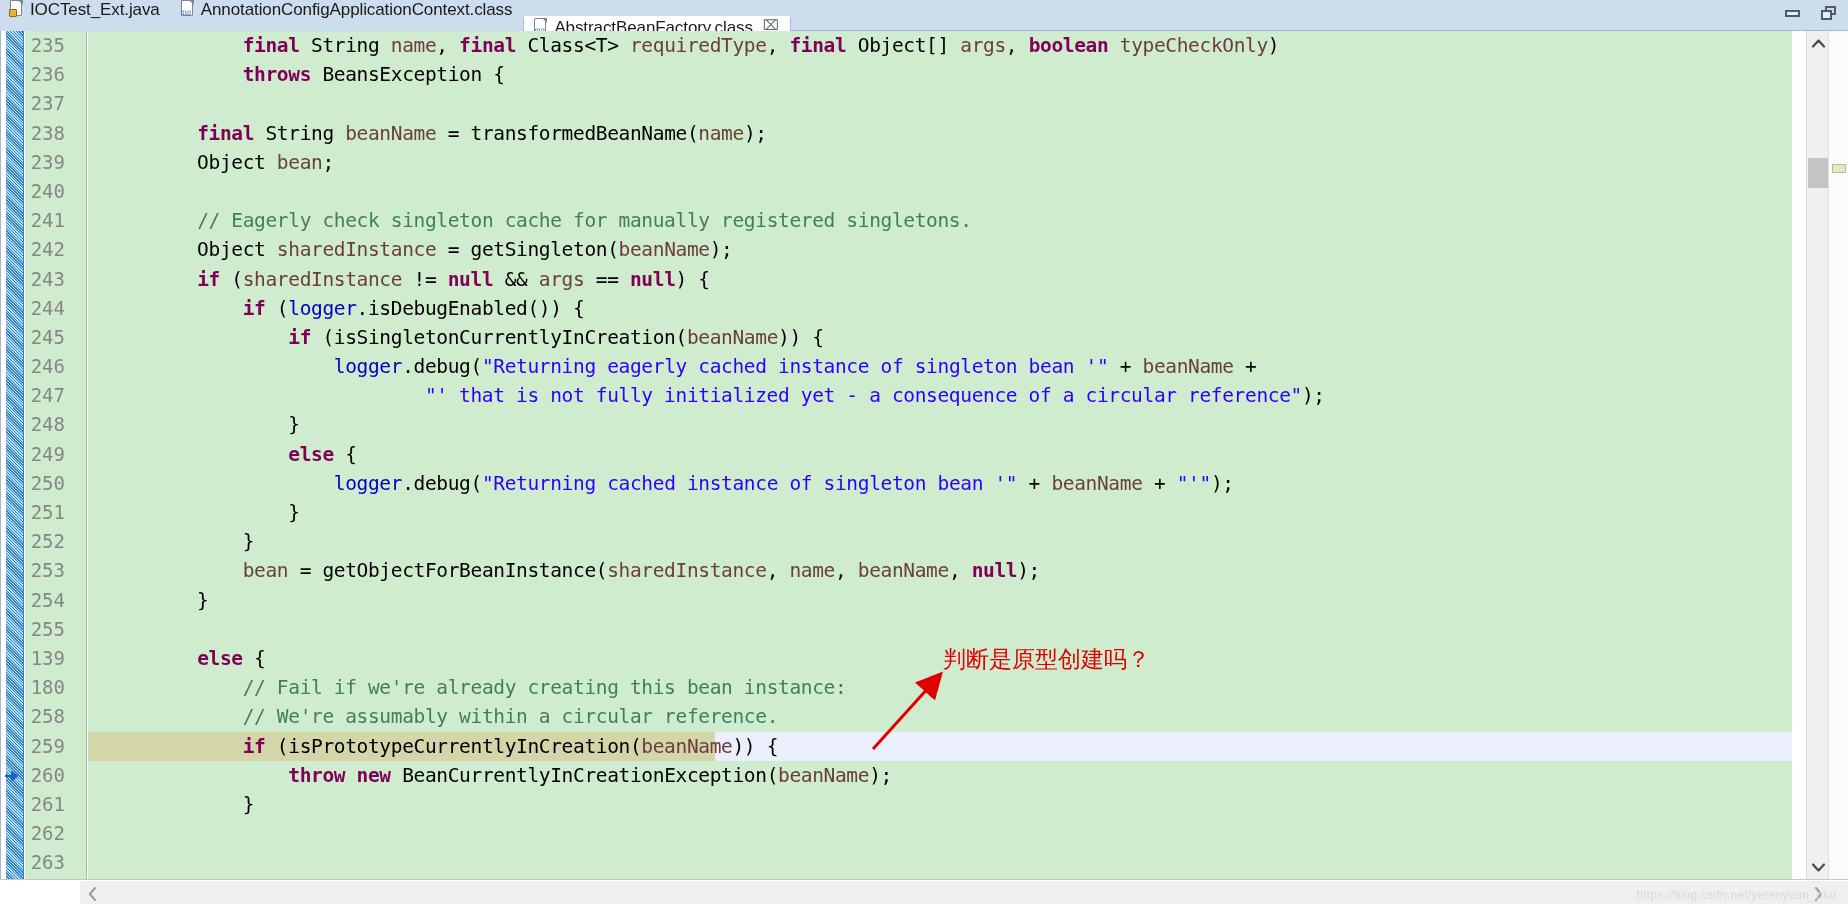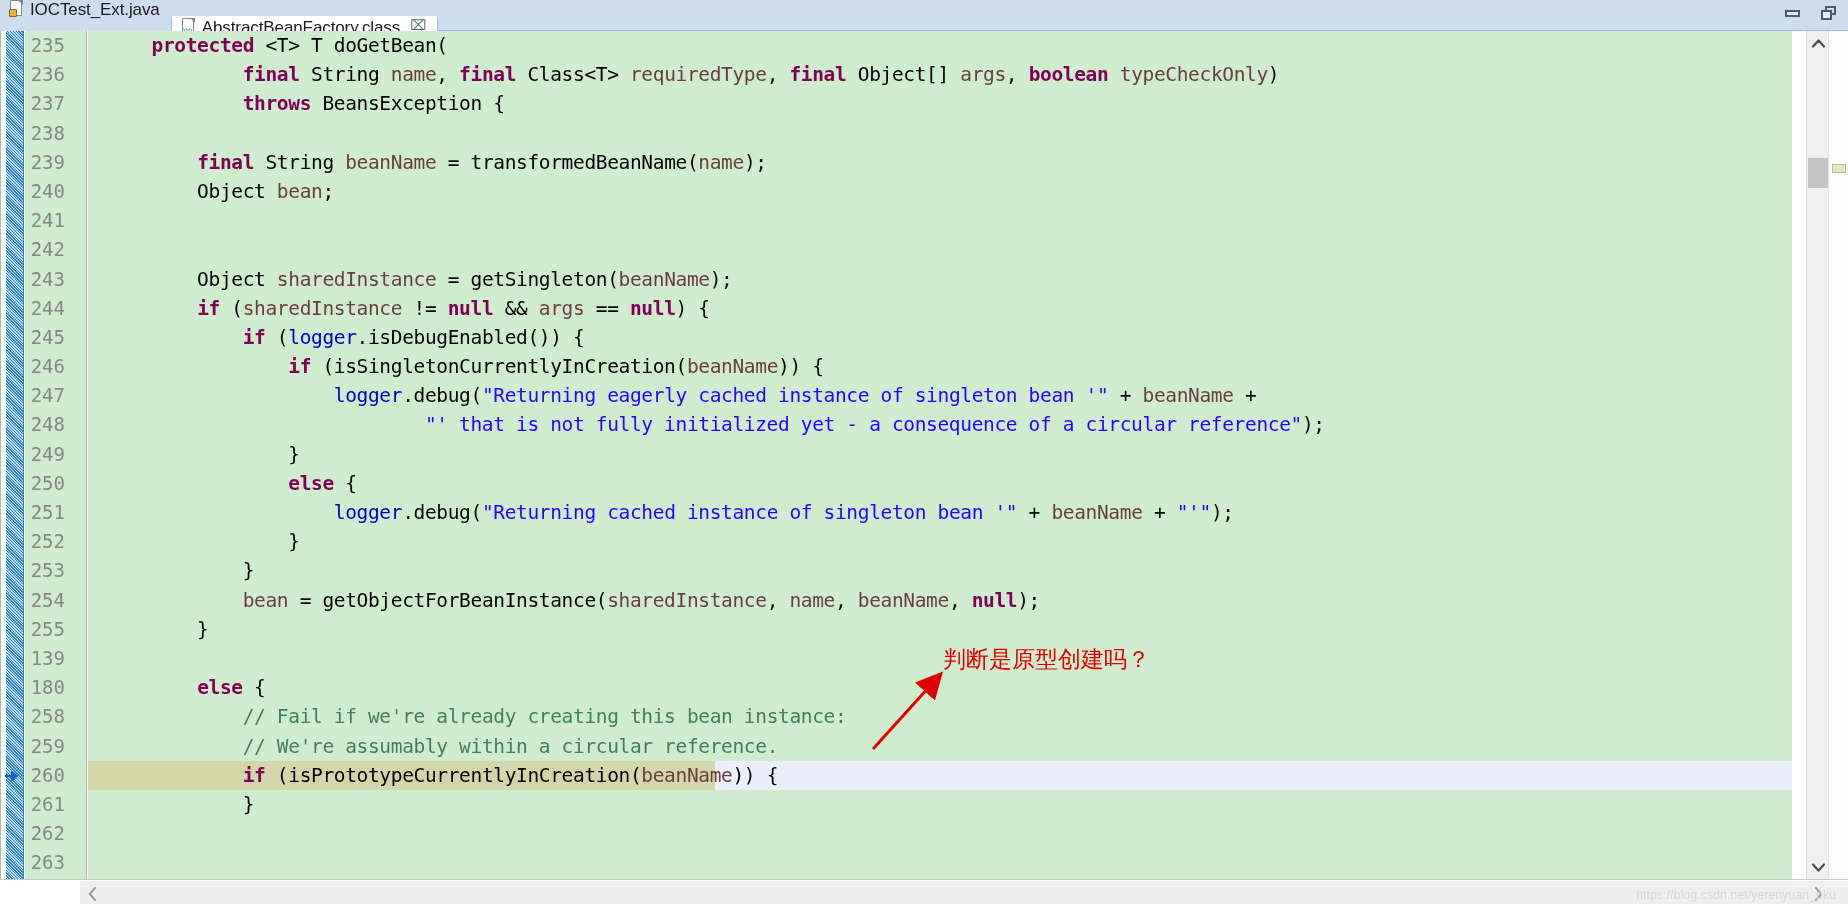--- a/index.html
+++ b/index.html
@@ -333,20 +333,28 @@
 
       <div class="tab inactive">
         <span class="ficon java">
           <span class="page"></span>
             <span class="fold"></span>
             <span class="badge"></span>
         </span>
         <span class="tablabel">IOCTest_Ext.java</span>
       </div>
 
+      <div class="tab inactive">
+        <span class="ficon clazz">
+          <span class="page"></span>
+            <span class="fold"></span>
+            <span class="badge">010</span>
+        </span>
+        <span class="tablabel">AnnotationConfigApplicationContext.class</span>
+      </div>
 
       <div class="tab active">
         <span class="ficon clazz">
           <span class="page"></span>
             <span class="fold"></span>
             <span class="badge">010</span>
         </span>
         <span class="tablabel">AbstractBeanFactory.class</span>
         <span class="tab-close">⌧</span>
       </div>
@@ -400,46 +408,46 @@
         <div class="ln">258</div>
         <div class="ln">259</div>
         <div class="ln">260</div>
         <div class="ln">261</div>
         <div class="ln">262</div>
         <div class="ln">263</div>
         <div class="ln">264</div>
       </div>
 
     <div class="codepane" id="codepane">
-        <div class="codeline"><span class="pln">    </span><span class="kw">protected</span><span class="pln"> &lt;T&gt; T doGetBean(</span></div>
         <div class="codeline"><span class="pln">            </span><span class="kw">final</span><span class="pln"> String </span><span class="prm">name</span><span class="pln">, </span><span class="kw">final</span><span class="pln"> Class&lt;T&gt; </span><span class="prm">requiredType</span><span class="pln">, </span><span class="kw">final</span><span class="pln"> Object[] </span><span class="prm">args</span><span class="pln">, </span><span class="kw">boolean</span><span class="pln"> </span><span class="prm">typeCheckOnly</span><span class="pln">)</span></div>
         <div class="codeline"><span class="pln">            </span><span class="kw">throws</span><span class="pln"> BeansException {</span></div>
         <div class="codeline"><span class="pln"></span></div>
         <div class="codeline"><span class="pln">        </span><span class="kw">final</span><span class="pln"> String </span><span class="prm">beanName</span><span class="pln"> = transformedBeanName(</span><span class="prm">name</span><span class="pln">);</span></div>
         <div class="codeline"><span class="pln">        Object </span><span class="prm">bean</span><span class="pln">;</span></div>
         <div class="codeline"><span class="pln"></span></div>
-        <div class="codeline"><span class="pln">        </span></div>
+        <div class="codeline"><span class="pln">        </span><span class="cmt">// Eagerly check singleton cache for manually registered singletons.</span></div>
         <div class="codeline"><span class="pln">        Object </span><span class="prm">sharedInstance</span><span class="pln"> = getSingleton(</span><span class="prm">beanName</span><span class="pln">);</span></div>
         <div class="codeline"><span class="pln">        </span><span class="kw">if</span><span class="pln"> (</span><span class="prm">sharedInstance</span><span class="pln"> != </span><span class="kw">null</span><span class="pln"> &amp;&amp; </span><span class="prm">args</span><span class="pln"> == </span><span class="kw">null</span><span class="pln">) {</span></div>
         <div class="codeline"><span class="pln">            </span><span class="kw">if</span><span class="pln"> (</span><span class="fld">logger</span><span class="pln">.isDebugEnabled()) {</span></div>
         <div class="codeline"><span class="pln">                </span><span class="kw">if</span><span class="pln"> (isSingletonCurrentlyInCreation(</span><span class="prm">beanName</span><span class="pln">)) {</span></div>
         <div class="codeline"><span class="pln">                    </span><span class="fld">logger</span><span class="pln">.debug(</span><span class="str">"Returning eagerly cached instance of singleton bean '"</span><span class="pln"> + </span><span class="prm">beanName</span><span class="pln"> +</span></div>
         <div class="codeline"><span class="pln">                            </span><span class="str">"' that is not fully initialized yet - a consequence of a circular reference"</span><span class="pln">);</span></div>
         <div class="codeline"><span class="pln">                }</span></div>
         <div class="codeline"><span class="pln">                </span><span class="kw">else</span><span class="pln"> {</span></div>
         <div class="codeline"><span class="pln">                    </span><span class="fld">logger</span><span class="pln">.debug(</span><span class="str">"Returning cached instance of singleton bean '"</span><span class="pln"> + </span><span class="prm">beanName</span><span class="pln"> + </span><span class="str">"'"</span><span class="pln">);</span></div>
         <div class="codeline"><span class="pln">                }</span></div>
         <div class="codeline"><span class="pln">            }</span></div>
         <div class="codeline"><span class="pln">            </span><span class="prm">bean</span><span class="pln"> = getObjectForBeanInstance(</span><span class="prm">sharedInstance</span><span class="pln">, </span><span class="prm">name</span><span class="pln">, </span><span class="prm">beanName</span><span class="pln">, </span><span class="kw">null</span><span class="pln">);</span></div>
         <div class="codeline"><span class="pln">        }</span></div>
         <div class="codeline"><span class="pln"></span></div>
         <div class="codeline"><span class="pln">        </span><span class="kw">else</span><span class="pln"> {</span></div>
         <div class="codeline"><span class="pln">            </span><span class="cmt">// Fail if we're already creating this bean instance:</span></div>
         <div class="codeline"><span class="pln">            </span><span class="cmt">// We're assumably within a circular reference.</span></div>
         <div class="codeline highlight caretline" style="background: rgb(234, 239, 251);"><div style="position: absolute; left: 0px; top: 0px; height: 100%; width: 627px; background: rgb(211, 214, 168); z-index: 0;"></div><span class="pln" style="position: relative; z-index: 1;">            </span><span class="kw" style="position: relative; z-index: 1;">if</span><span class="pln" style="position: relative; z-index: 1;"> (isPrototypeCurrentlyInCreation(</span><span class="prm" style="position: relative; z-index: 1;">beanName</span><span class="pln" style="position: relative; z-index: 1;">)) {</span></div>
+        <div class="codeline"><span class="pln">                </span><span class="kw">throw</span><span class="pln"> </span><span class="kw">new</span><span class="pln"> BeanCurrentlyInCreationException(</span><span class="prm">beanName</span><span class="pln">);</span></div>
         <div class="codeline"><span class="pln">            }</span></div>
         <div class="codeline"><span class="pln"></span></div>
         <div class="codeline"></div>
       </div>
 
     <div class="annot-layer">
       <svg width="1848" height="848" style="position:absolute;left:0;top:0;" aria-hidden="true">
         <defs>
           <marker id="ah" markerWidth="9" markerHeight="9" refX="7" refY="4.5" orient="auto">
             <path d="M0,0 L9,4.5 L0,9 Z" fill="#e00000"></path>

